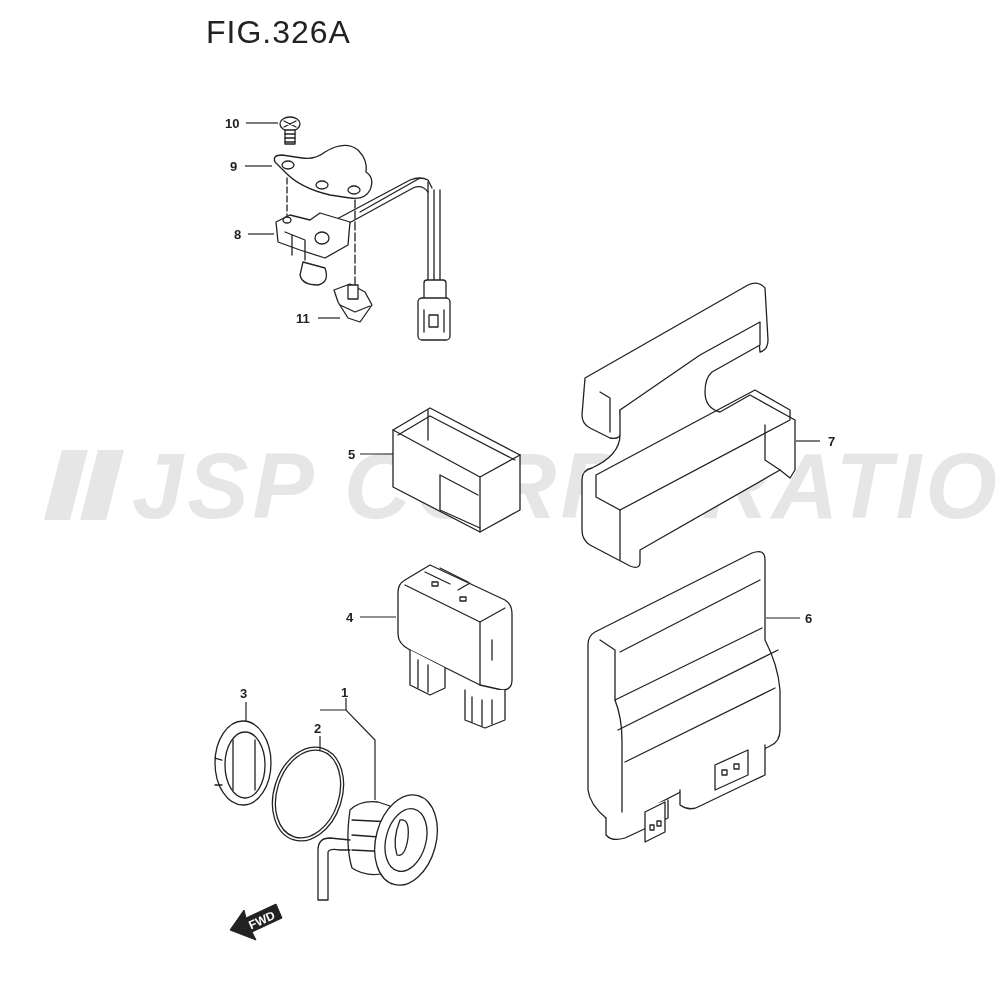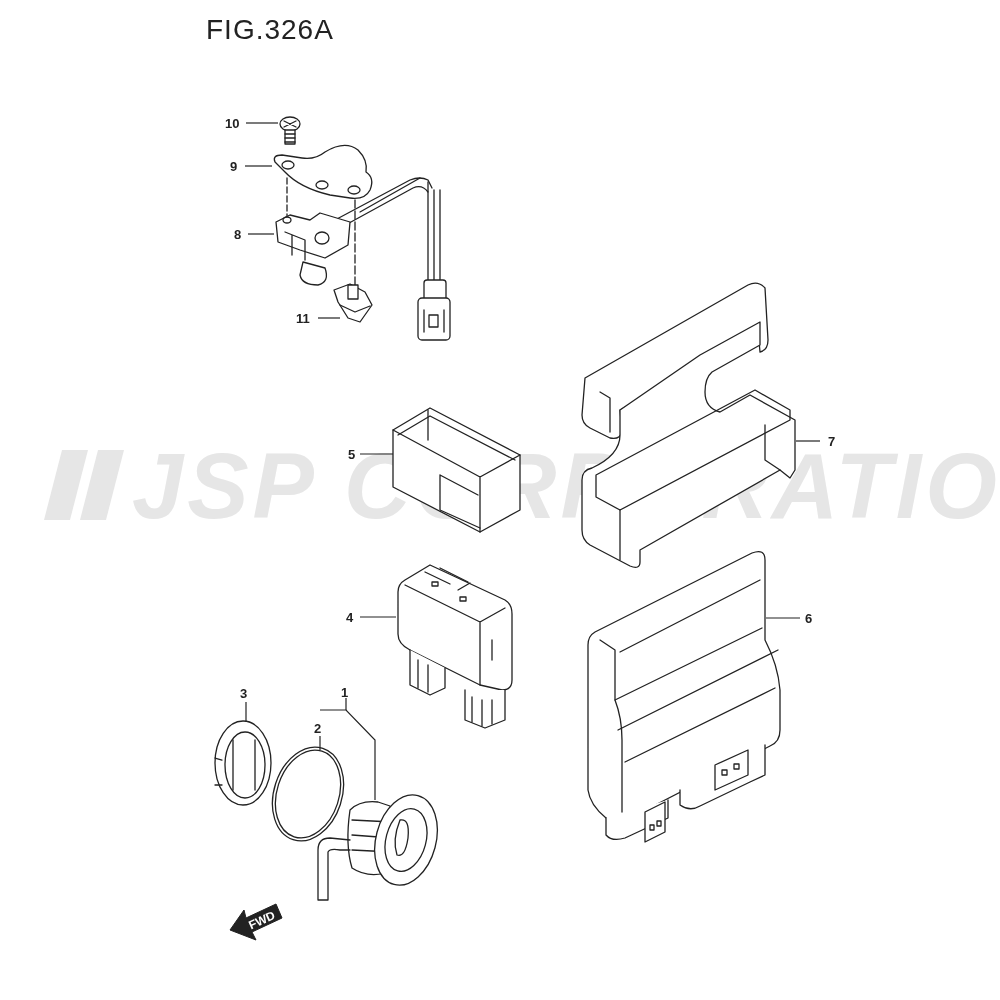--- a/index.html
+++ b/index.html
@@ -1,17 +1,17 @@
 <!DOCTYPE html>
 <html><head>
 <meta charset="utf-8">
 <style>
   html, body { margin: 0; padding: 0; background: #ffffff; }
   body { width: 1000px; height: 1000px; position: relative; overflow: hidden; font-family: "Liberation Sans", sans-serif; }
-  #title { position: absolute; left: 206px; top: 14px; font-size: 28px; letter-spacing: 1px; color: #222; font-family: "Liberation Sans", sans-serif; }
+  #title { position: absolute; left: 206px; top: 14px; font-size: 32px; letter-spacing: 1px; color: #222; font-family: "Liberation Sans", sans-serif; }
   #diagram { position: absolute; left: 0; top: 0; }
   .ln { fill: none; stroke: #222; stroke-width: 1.3; stroke-linejoin: round; stroke-linecap: round; }
   .lnw { fill: #fff; stroke: #222; stroke-width: 1.3; stroke-linejoin: round; stroke-linecap: round; }
   .lead { fill: none; stroke: #222; stroke-width: 1.2; }
   .callout { font-family: "Liberation Sans", sans-serif; font-weight: bold; font-size: 13px; fill: #222; }
   .wm { font-family: "Liberation Sans", sans-serif; font-weight: bold; font-style: italic; font-size: 92px; fill: #e6e6e6; letter-spacing: 4px; }
   .fwd { font-family: "Liberation Sans", sans-serif; font-weight: bold; font-size: 12px; fill: #fff; }
 </style>
 </head>
 <body>

